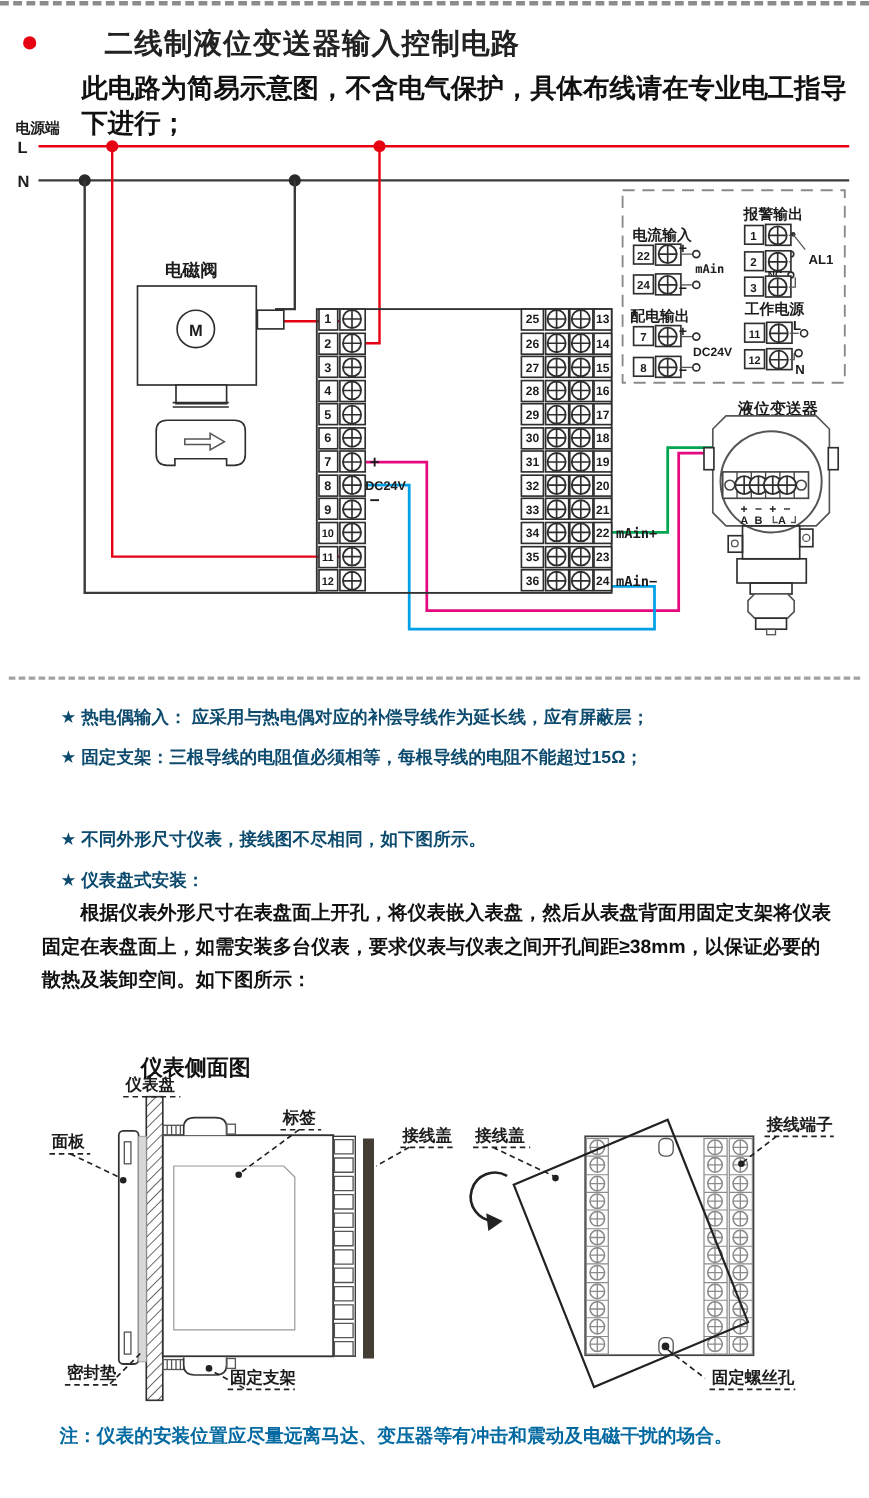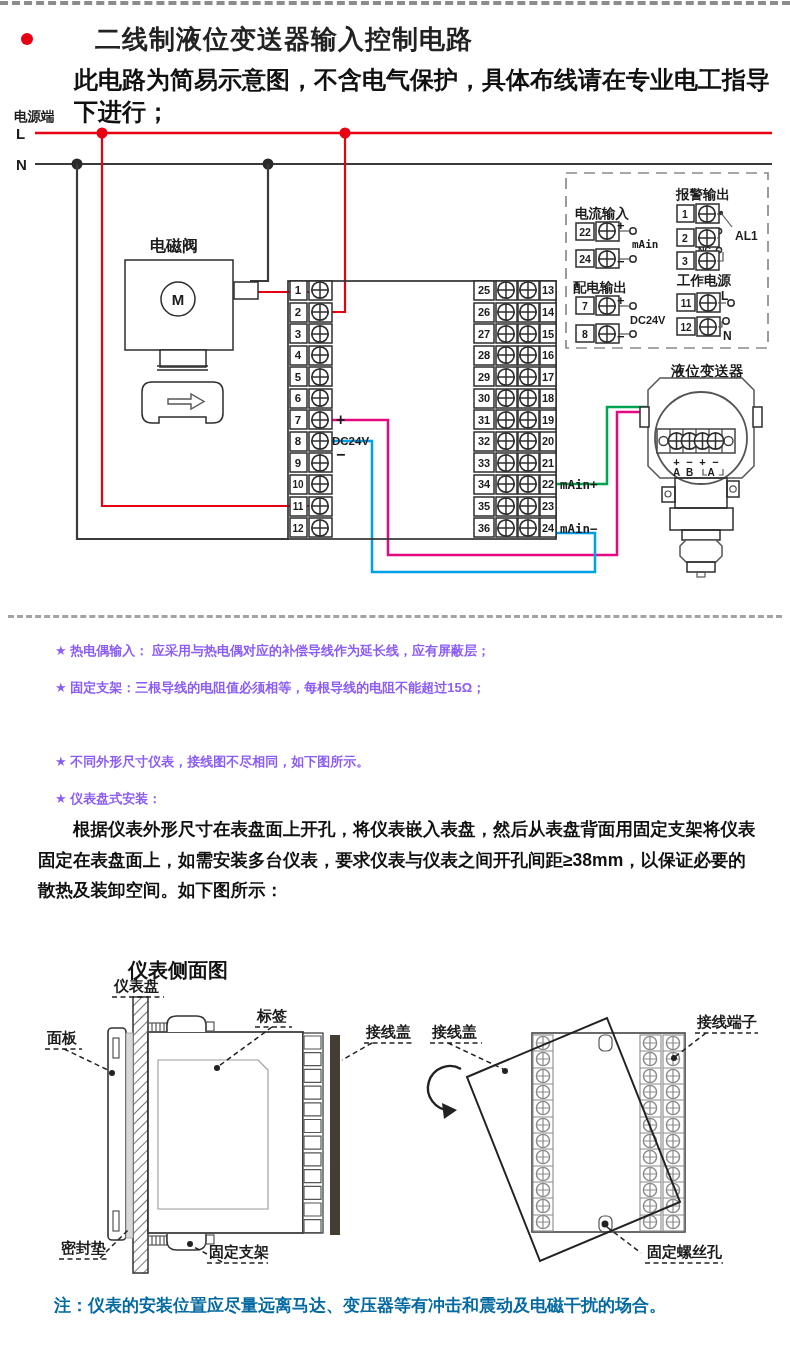--- a/index.html
+++ b/index.html
@@ -3,21 +3,21 @@
 <meta charset="utf-8">
 <style>
   html,body{margin:0;padding:0;background:#fff;}
   .page{position:relative;width:790px;height:1362px;background:#fff;overflow:hidden;
         font-family:"Liberation Sans","DejaVu Sans",sans-serif;color:#1c1c1c;}
   .dash-top{position:absolute;left:0;top:1px;width:790px;border-top:4px dashed #8c8c8c;}
   .dash-mid{position:absolute;left:8px;top:615px;width:774px;border-top:3px dashed #a3a3a3;}
   .bullet{position:absolute;left:21px;top:33px;width:12px;height:12px;border-radius:50%;background:#e60012;}
   .title{position:absolute;left:47px;top:22px;font-size:26px;font-weight:700;letter-spacing:1px;color:#222;margin-left:48px;}
   .subtitle{position:absolute;left:46px;top:64px;font-size:24px;font-weight:bold;color:#111;margin-left:28px;}
-  .star-line{position:absolute;left:55px;width:720px;font-size:13px;font-weight:bold;color:#8b5cf6;white-space:nowrap;}
+  .star-line{position:absolute;left:55px;width:720px;font-size:16px;font-weight:bold;color:#0c4a6e;white-space:nowrap;}
   .para{position:absolute;left:38px;top:814px;width:720px;font-size:17.5px;font-weight:bold;line-height:30.5px;color:#111;text-indent:2em;}
   .side-title{position:absolute;left:128px;top:925px;font-size:20px;font-weight:bold;font-family:"DejaVu Serif","Liberation Serif",serif;color:#111;margin-top:32px;}
   .footnote{position:absolute;left:54px;top:1294px;width:730px;font-size:17px;font-weight:bold;color:#0369a1;}
   svg{position:absolute;left:0;}
   .t{font-family:"Liberation Sans","DejaVu Sans",sans-serif;font-weight:bold;fill:#1c1c1c;}
   .m{font-family:"DejaVu Sans Mono","Liberation Mono",monospace;font-weight:bold;fill:#1c1c1c;}
   .nb{fill:#fff;stroke:#2e2e2e;stroke-width:1.5;}
   .ln{stroke:#2e2e2e;stroke-width:1.5;fill:none;}
   .thin{stroke:#555;stroke-width:1.2;fill:none;}
   .lead{stroke:#222;stroke-width:1.5;stroke-dasharray:5 3.5;fill:none;}

